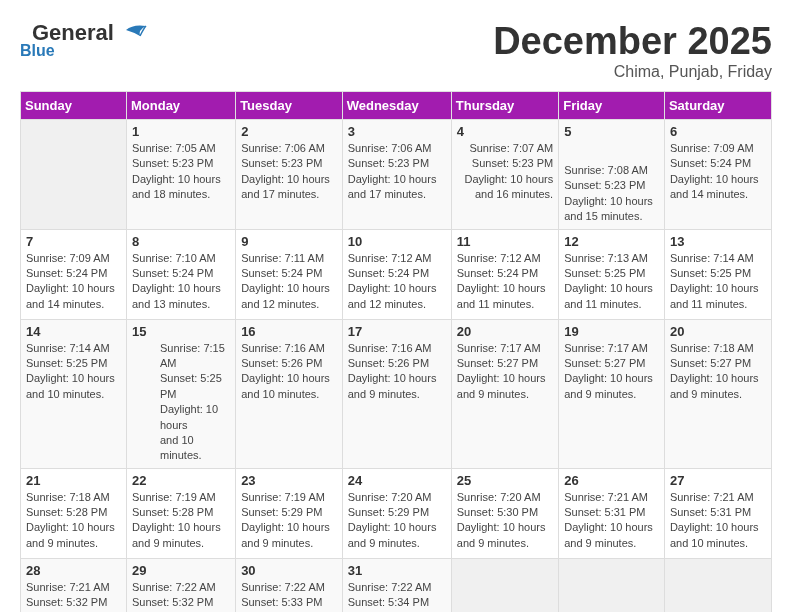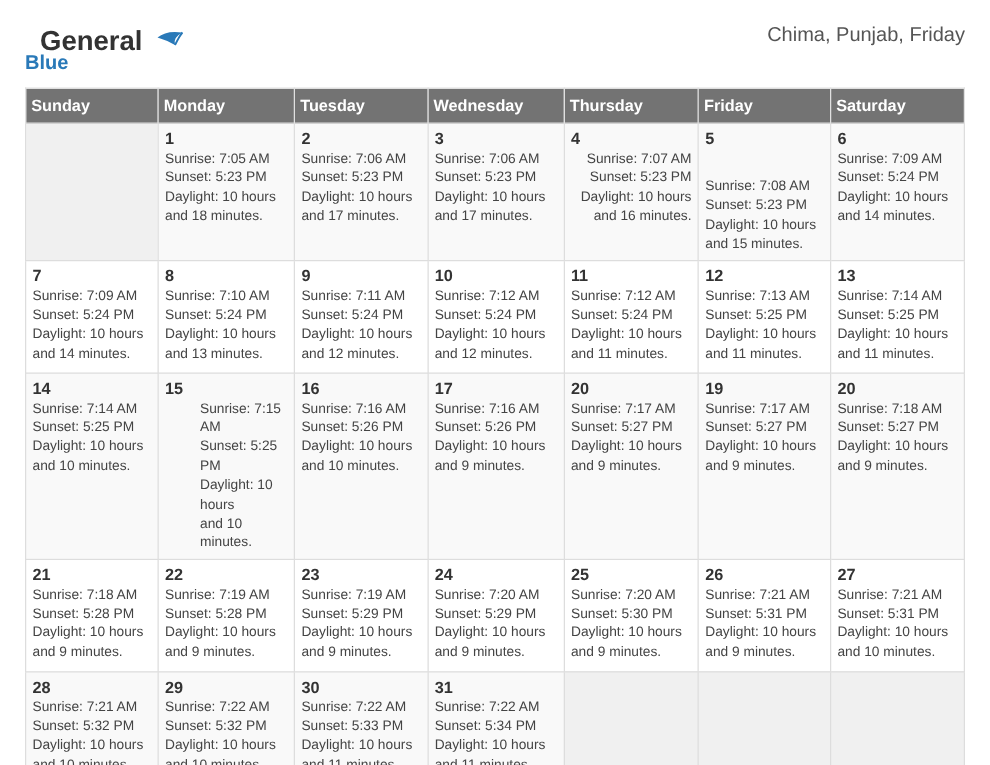--- a/index.html
+++ b/index.html
@@ -38,21 +38,21 @@
     .location {
       font-size: 16px;
       color: #555;
     }
     table {
       width: 100%;
       border-collapse: collapse;
       font-size: 11px;
     }
     thead tr th {
-      background-color: #737373;
+      background-color: #a21caf;
       color: #fff;
       padding: 6px 4px;
       text-align: left;
       font-size: 13px;
       font-weight: bold;
       border: 1px solid #e0e0e0;
     }
     tbody tr td {
       border: 1px solid #ddd;
       padding: 4px 5px;
@@ -89,20 +89,21 @@
     <div class="logo-top">
       <span style="font-size:22px;font-weight:bold;color:#333;">General</span>
       <svg width="30" height="22" viewBox="0 0 30 22">
         <path d="M8 8 Q15 2 28 4 Q20 8 22 14 Q15 10 8 8Z" fill="#2979b8"></path>
         <path d="M22 14 Q26 6 28 4" stroke="#2979b8" stroke-width="1.5" fill="none"></path>
       </svg>
     </div>
     <span style="font-size:16px;font-weight:bold;color:#2979b8;margin-top:-4px;">Blue</span>
   </div>
   <div class="title-area">
+    <div class="month-title">December 2025</div>
     <div class="location">Chima, Punjab, Friday</div>
   </div>
 </div>
 
 <table>
   <thead>
     <tr>
     <th>Sunday</th>
         <th>Monday</th>
         <th>Tuesday</th>

